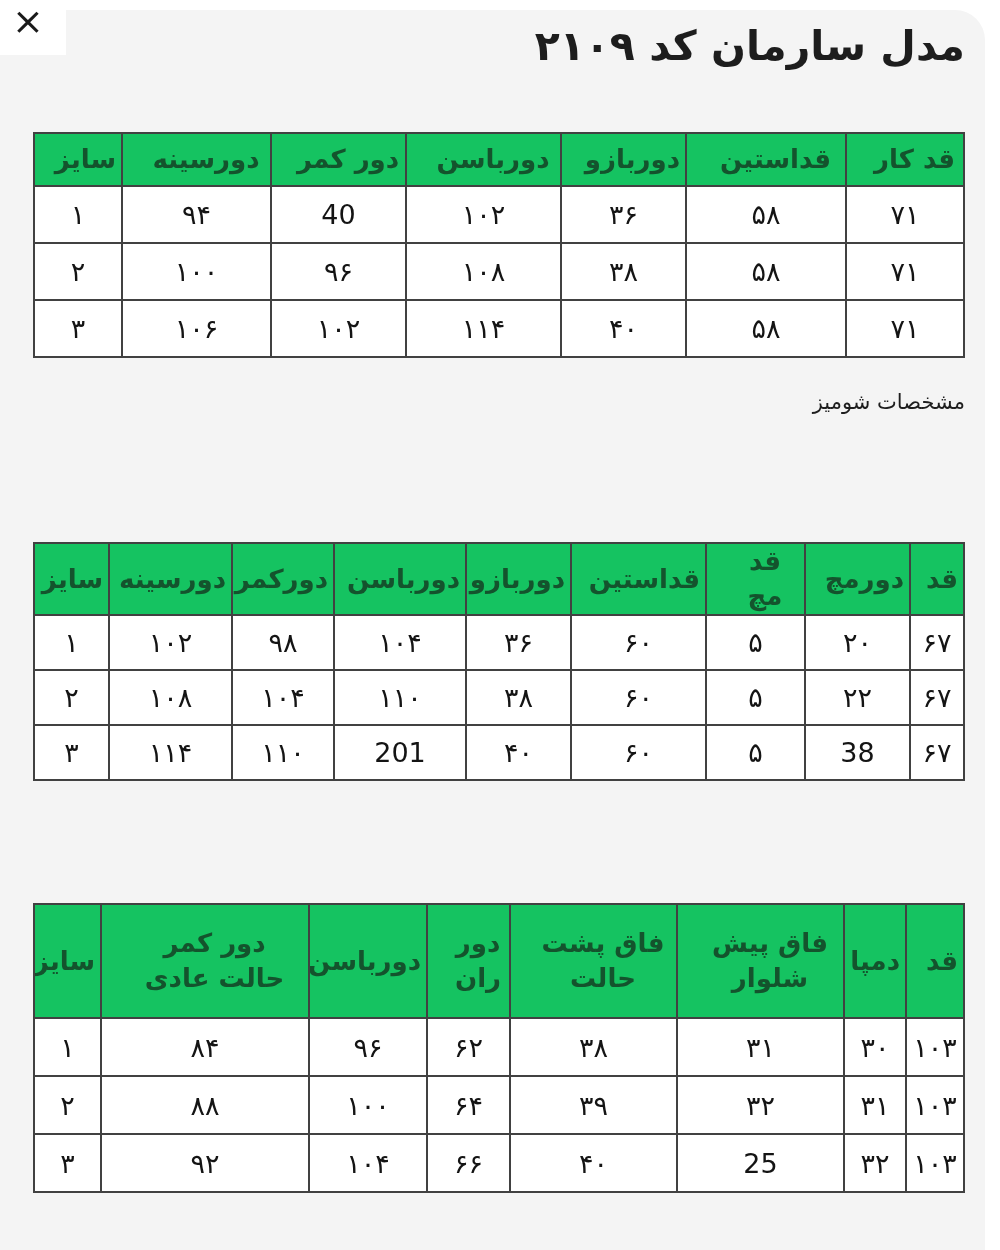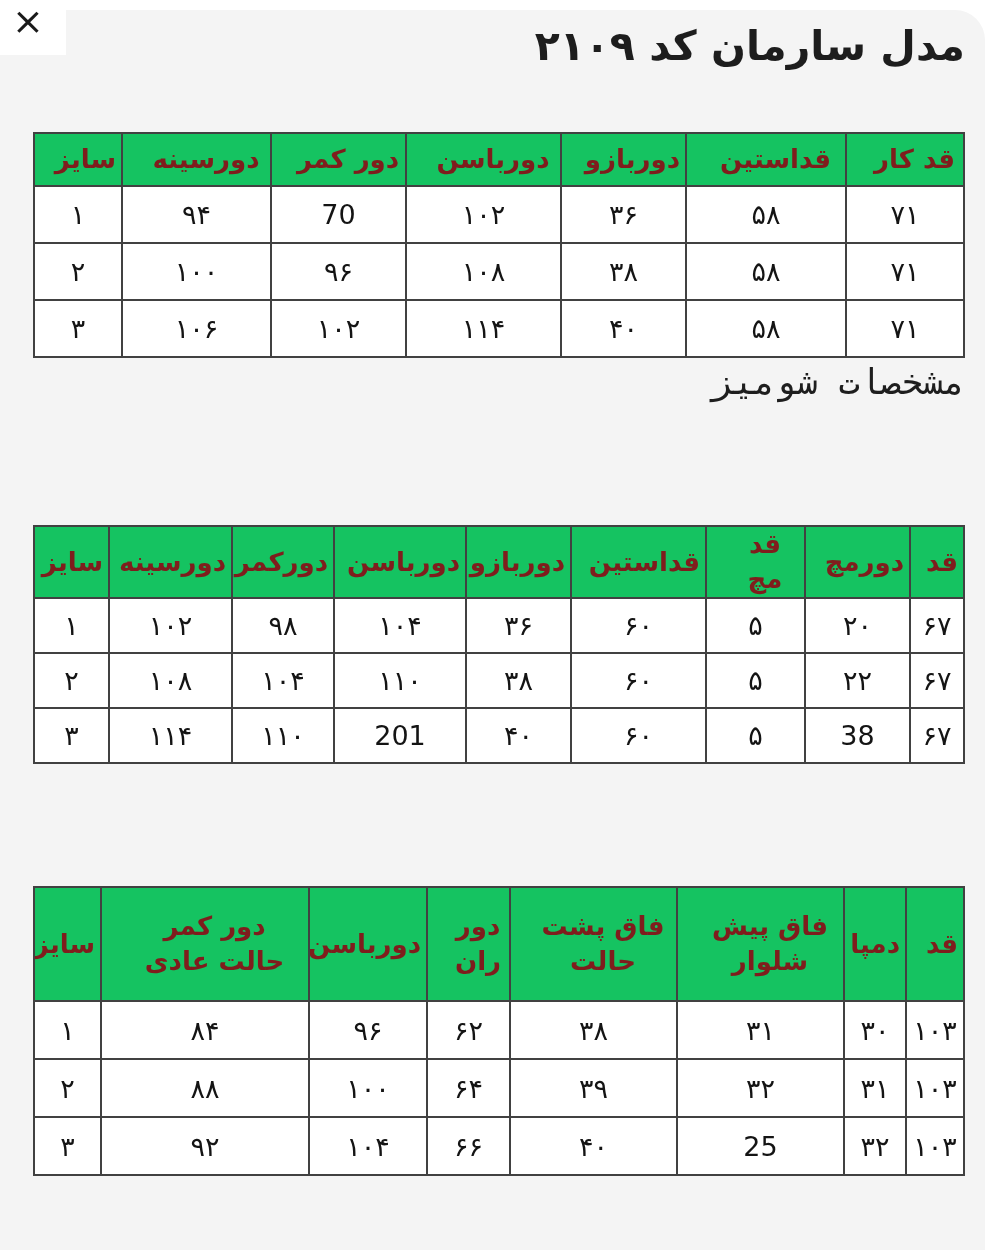--- a/index.html
+++ b/index.html
@@ -41,35 +41,35 @@
     width:930px;border-collapse:collapse;table-layout:fixed;
     background:#ffffff;
   }
   th,td{
     border:2px solid var(--border,#414141);
     text-align:center;vertical-align:middle;
     padding:0 5px;overflow:hidden;
   }
   th{
     background:var(--header-bg,#15c361);
-    color:#7f1d1d;font-weight:bold;font-size:26px;line-height:1.35;padding-left:24px;
+    color:#14532d;font-weight:bold;font-size:26px;line-height:1.35;padding-left:24px;
   }
   td{font-size:27px;color:#141414;background:#ffffff;}
   .t1{margin-top:58px;}
   .t1 th{height:53px;}
   .t1 td{height:57px;}
   .t2{margin-top:120px;}
   .t2 th{height:53px;}
   .t2 td{height:55px;}
   .t3{margin-top:122px;}
   .t3 th{height:114px;}
   .t3 td{height:58px;}
   .caption{
-    width:930px;margin-top:7px;
-    font-size:35px;line-height:40px;color:#1e1e1e;text-align:start;font-family:Liberation Mono, monospace;
+    width:930px;margin-top:24px;
+    font-size:21px;line-height:40px;color:#1e1e1e;text-align:start;
   }
 </style>
 </head>
 <body>
 
 <div class="panel"></div>
 
 <div class="close-box">
   <span>×</span>
 </div>
@@ -98,21 +98,21 @@
         <th>دورسینه</th>
         <th>سایز</th>
       </tr>
     </thead>
     <tbody>
       <tr>
         <td>۷۱</td>
         <td>۵۸</td>
         <td>۳۶</td>
         <td>۱۰۲</td>
-        <td>70</td>
+        <td>40</td>
         <td>۹۴</td>
         <td>۱</td>
       </tr>
       <tr>
         <td>۷۱</td>
         <td>۵۸</td>
         <td>۳۸</td>
         <td>۱۰۸</td>
         <td>۹۶</td>
         <td>۱۰۰</td>

